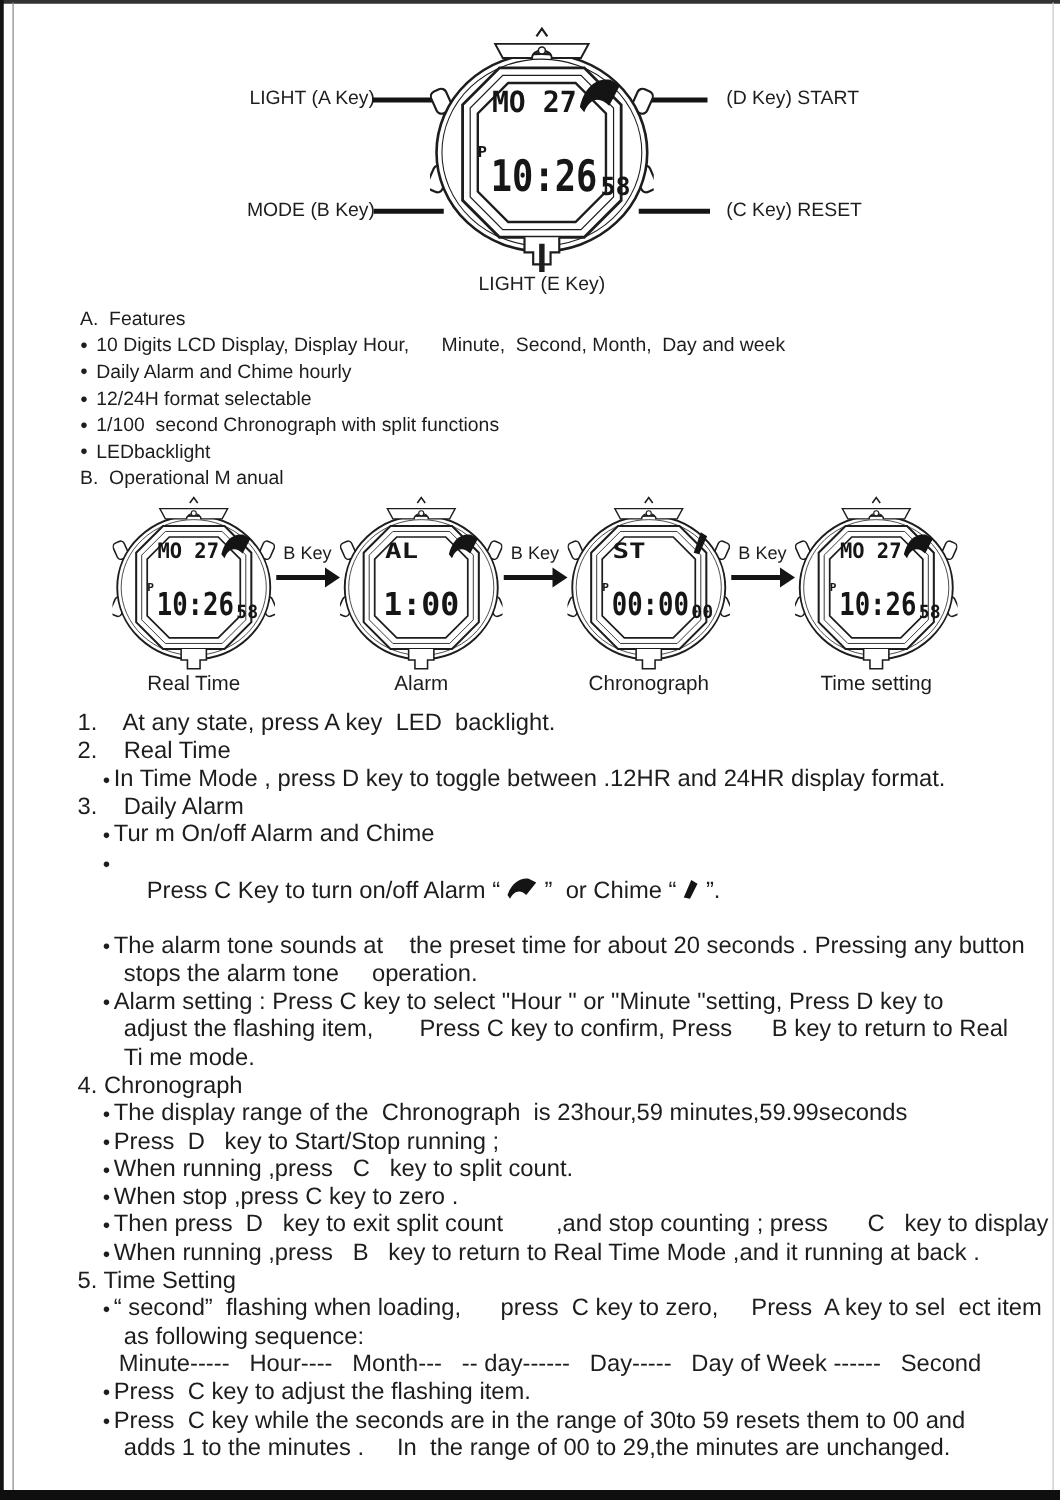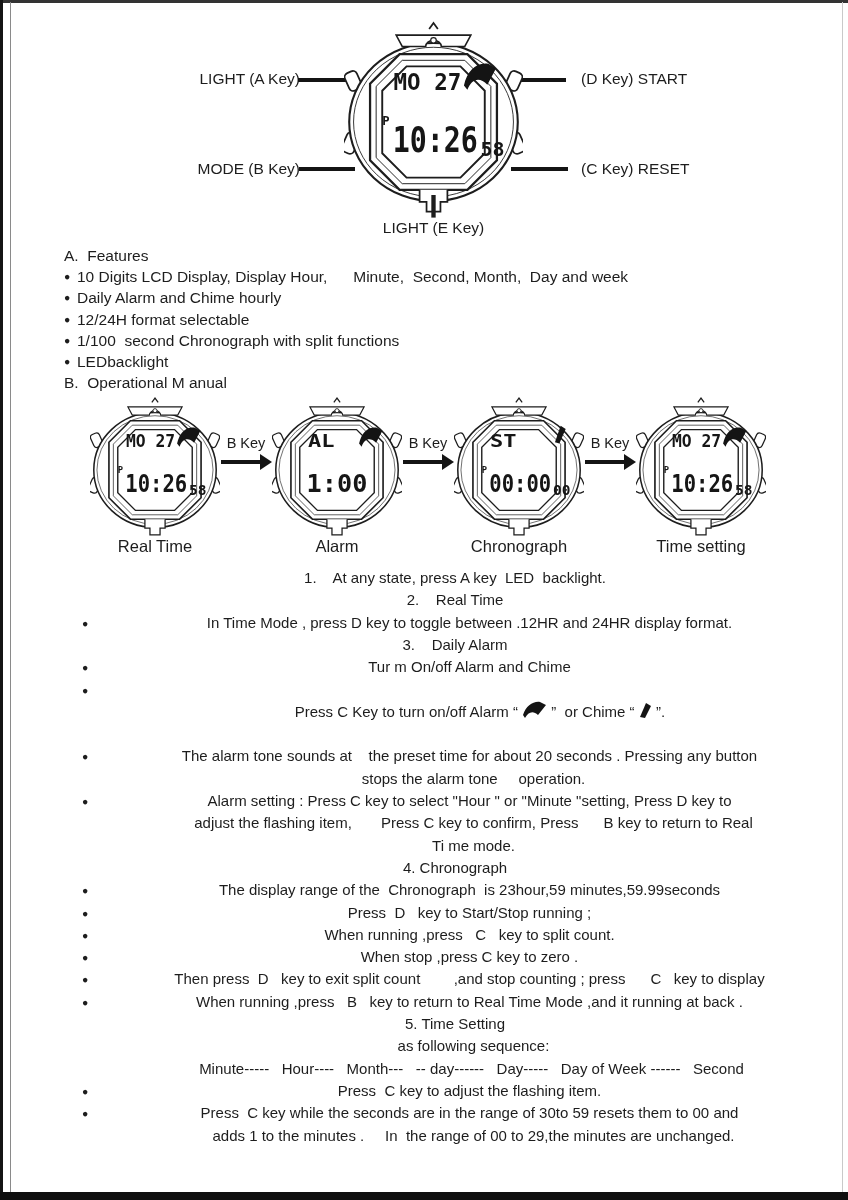--- a/index.html
+++ b/index.html
@@ -44,21 +44,21 @@
   .watch-small{width:130px;}
   .caption{font-size:16.5px;margin-top:-8px;white-space:pre;}
   .bkey{width:36px;display:flex;flex-direction:column;align-items:center;margin-top:42px;gap:9px;text-align:center;}
   .bkey-label{font-size:14.5px;white-space:pre;}
   .shaft{width:40px;height:4px;background:#141414;position:relative;margin-right:10px;}
   .shaft::after{content:"";position:absolute;right:-11px;top:-6px;
     border-left:12px solid #141414;border-top:8px solid transparent;border-bottom:8px solid transparent;}
 
   
   .instructions{margin-left:62px;margin-top:11px;}
-  .ln{font-size:15px;line-height:22.3px;white-space:pre-wrap;position:relative;text-align:center;}
+  .ln{font-size:19px;line-height:22.3px;white-space:pre-wrap;position:relative;}
   .ln.bullet{padding-left:29px;}
   .ln.bullet::before{content:"\25CF";position:absolute;left:20px;top:0;font-size:10.5px;line-height:22.3px;}
   .ln.cont{padding-left:37px;}
   .ln.seq{padding-left:33px;}
   .txt-icon{display:inline-block;vertical-align:-2px;}
 </style>
 </head>
 <body>
 
 <div class="frame-top"></div>
@@ -254,18 +254,19 @@
   <div class="ln cont">adjust the flashing item,       Press C key to confirm, Press      B key to return to Real</div>
   <div class="ln cont">Ti me mode.</div>
   <div class="ln num">4. Chronograph</div>
   <div class="ln bullet">The display range of the  Chronograph  is 23hour,59 minutes,59.99seconds</div>
   <div class="ln bullet">Press  D   key to Start/Stop running ;</div>
   <div class="ln bullet">When running ,press   C   key to split count.</div>
   <div class="ln bullet">When stop ,press C key to zero .</div>
   <div class="ln bullet">Then press  D   key to exit split count        ,and stop counting ; press      C   key to display</div>
   <div class="ln bullet">When running ,press   B   key to return to Real Time Mode ,and it running at back .</div>
   <div class="ln num">5. Time Setting</div>
+  <div class="ln bullet">“ second”  flashing when loading,      press  C key to zero,     Press  A key to sel  ect item</div>
   <div class="ln cont">as following sequence:</div>
   <div class="ln seq">Minute-----   Hour----   Month---   -- day------   Day-----   Day of Week ------   Second</div>
   <div class="ln bullet">Press  C key to adjust the flashing item.</div>
   <div class="ln bullet">Press  C key while the seconds are in the range of 30to 59 resets them to 00 and</div>
   <div class="ln cont">adds 1 to the minutes .     In  the range of 00 to 29,the minutes are unchanged.</div>
 </section>
 
 </body></html>

